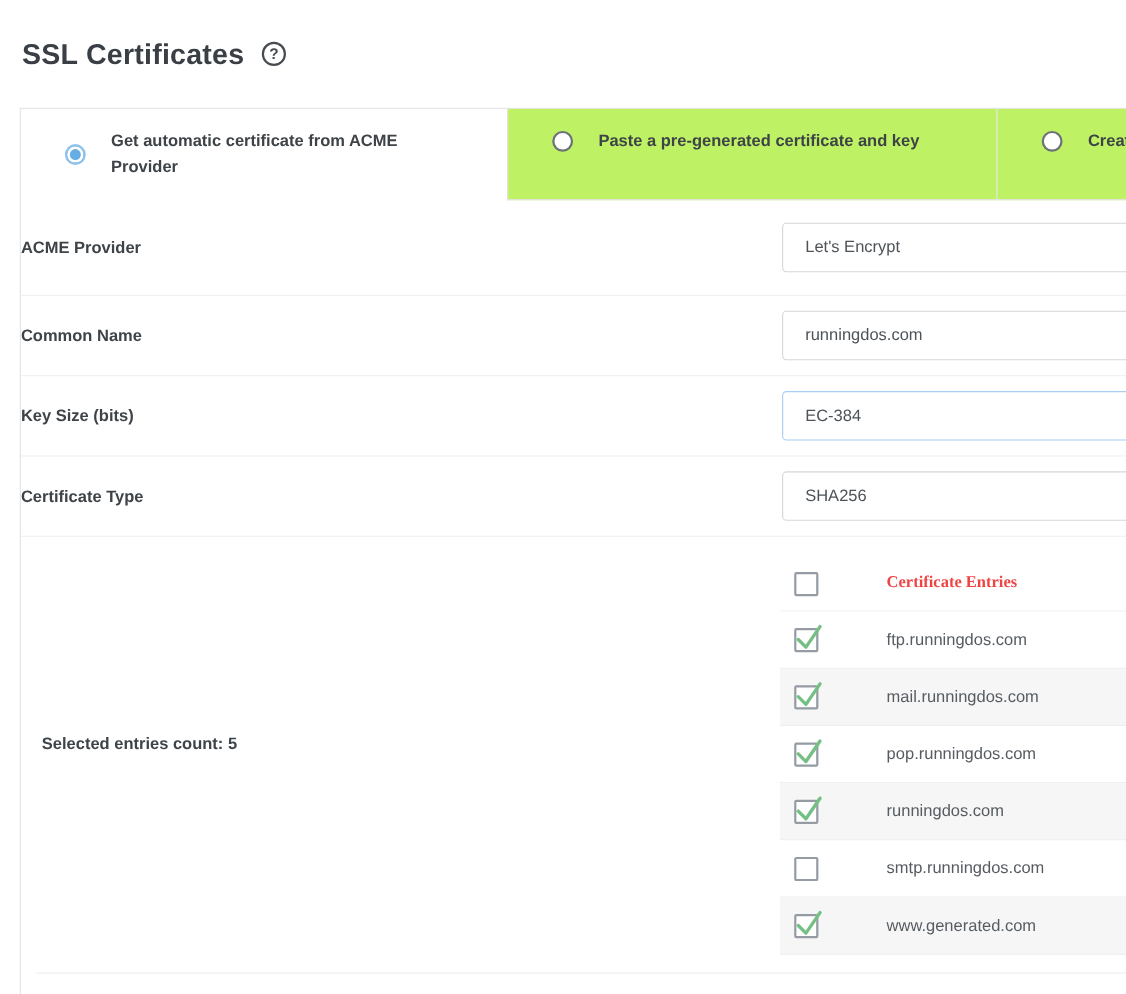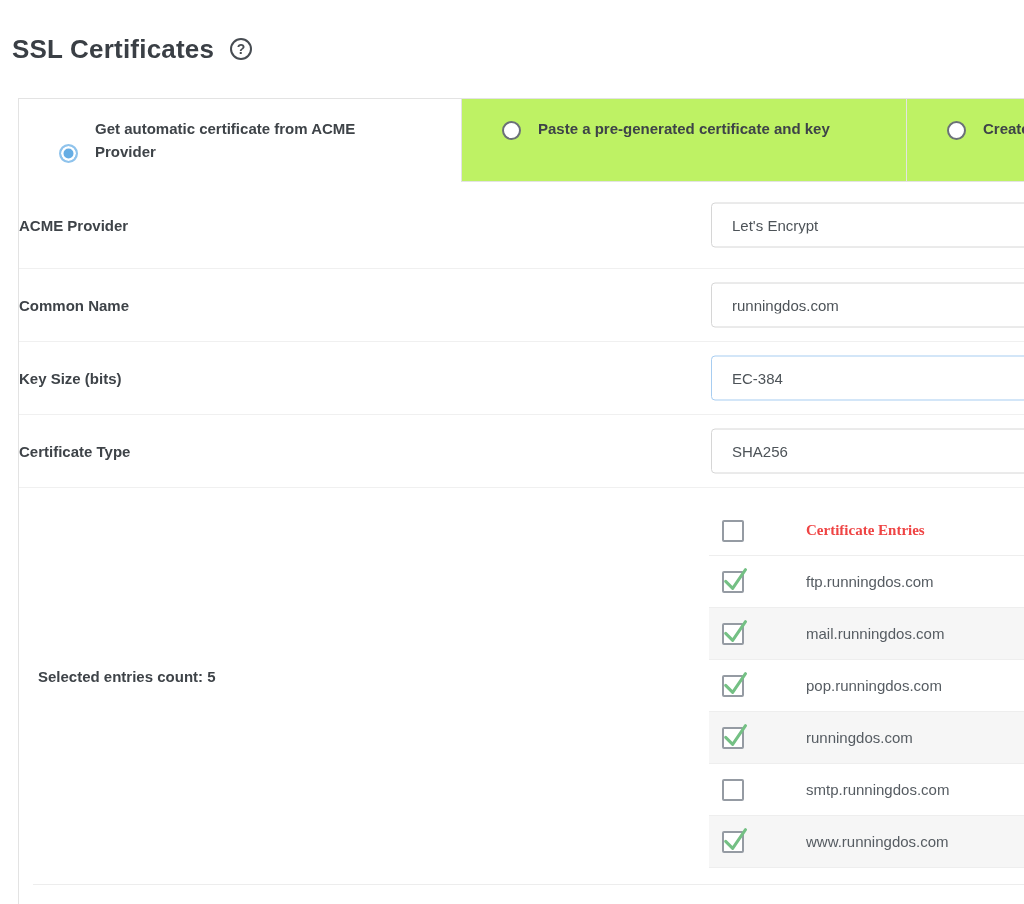--- a/index.html
+++ b/index.html
@@ -4,21 +4,21 @@
 <style>
   * { margin:0; padding:0; box-sizing:border-box; }
   html,body { width:1024px; height:904px; }
   body {
     position:relative; overflow:hidden; background:#ffffff;
     font-family:"Liberation Sans","DejaVu Sans",sans-serif;
     color:#3e4348;
   }
 
   
-  .page-header { display:flex; align-items:center; gap:16px; padding:20px 0 0 12px; height:78px; }
+  .page-header { display:flex; align-items:center; gap:16px; padding:20px 0 0 20px; height:78px; }
   .page-title { font-size:26px; font-weight:bold; color:#3a3f45; letter-spacing:.2px; }
   .help-circle {
     width:22px; height:22px; border:2px solid #474c52; border-radius:50%;
     display:flex; align-items:center; justify-content:center;
     font-size:14px; font-weight:bold; color:#474c52; cursor:pointer; flex:none;
   }
 
   
   .panel {
     position:absolute; left:18px; top:98px; right:0; bottom:0;
@@ -30,21 +30,21 @@
   .tabs { display:flex; height:83px; }
   .tab {
     background:#bef264; border-bottom:1px solid #e3e3e3; border-left:1px solid #e3e3e3;
     padding:18px 0 0 40px; cursor:pointer; overflow:hidden;
   }
   .tab:first-child { border-left:none; }
   .tab.active { background:#ffffff; border-bottom:none; }
   .tab-1 { width:442px; flex:none; }
   .tab-2 { width:445px; flex:none; }
   .tab-3 { flex:1; }
-  .tab-inner { display:flex; align-items:flex-end; gap:17px; }
+  .tab-inner { display:flex; align-items:center; gap:23px; }
   .tab-label { font-size:15px; font-weight:bold; color:#3e4348; line-height:23px; }
   .tab-label.wrap { width:292px; }
   .tab-label.nowrap { white-space:nowrap; }
 
   .radio { width:19px; height:19px; border-radius:50%; border:2px solid #6b7178; background:#fff; flex:none; }
   .radio.selected { border:2px solid #8fc3ec; background:#66ade4; box-shadow:inset 0 0 0 2.5px #ffffff; }
 
   
   .form-row { position:relative; height:73px; border-bottom:1px solid #f0f0f0; display:flex; align-items:center; }
   .form-row.first { height:87px; }
@@ -200,20 +200,20 @@
   </div>
 
   <div class="trow">
     <span class="cb-cell">
       <span class="checkbox checked">
         <svg width="28" height="28" viewBox="0 0 24 24">
                   <path d="M4 14 L10 20 L21 4"></path>
                 </svg>
       </span>
     </span>
-    <span class="domain-cell">www.runningdos.com</span>
+    <span class="domain-cell">www.generated.com</span>
   </div>
 </div>
     </div>
   </div>
 
   <div class="hr-bottom"></div>
 </div>
 
 </body></html>

